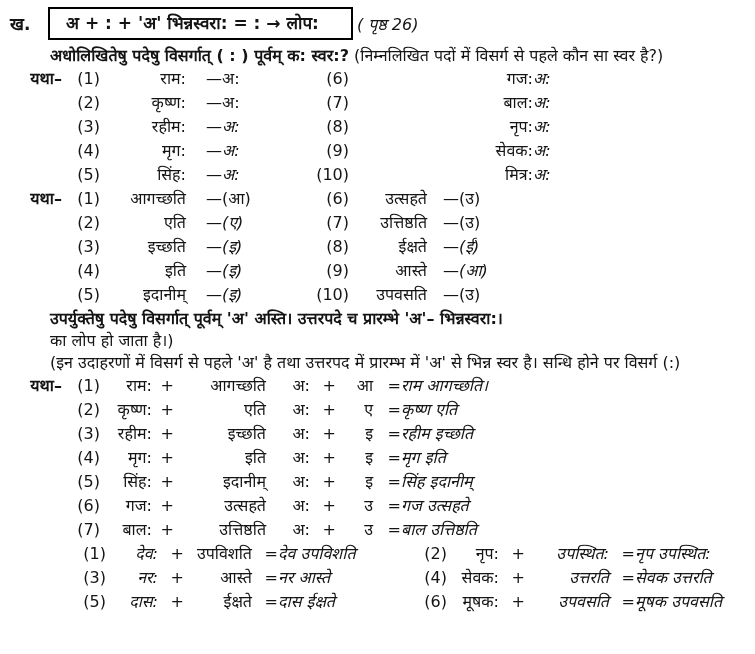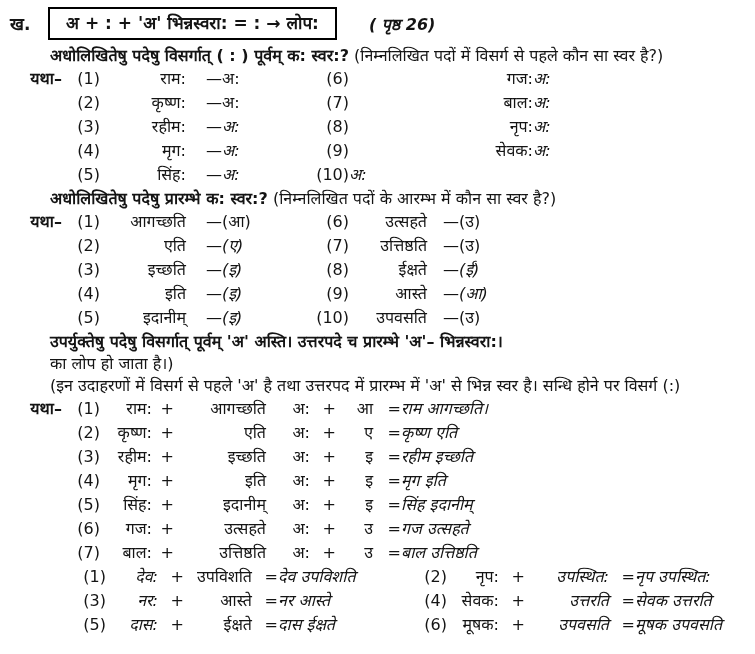--- a/index.html
+++ b/index.html
@@ -5,22 +5,22 @@
   html,body{margin:0;padding:0;}
   body{
     width:755px;height:654px;background:#ffffff;color:#141414;
     font-family:"DejaVu Sans",sans-serif;font-size:16px;overflow:hidden;
   }
   .page{padding:5px 4px 0 10px;}
   .it{font-style:italic;}
   
   .header-row{display:flex;align-items:center;height:37px;margin-bottom:2px;}
   .k-label{font-weight:bold;width:38px;font-size:17px;}
-  .formula-box{border:2px solid #000;padding:2px 16px 4px 16px;font-weight:bold;font-size:17px;}
-  .page-ref{font-style:italic;margin-left:32px;font-weight:bold;}
+  .formula-box{border:2px solid #000;padding:2px 32px 4px 16px;font-weight:bold;font-size:17px;}
+  .page-ref{font-style:italic;margin-left:4px;}
   
   .h{padding-left:40px;line-height:23px;white-space:nowrap;}
   .h .sa{font-weight:bold;}
   .expl{padding-left:40px;line-height:22px;white-space:nowrap;}
   
   .lrow{display:flex;line-height:24px;white-space:nowrap;text-align:right;}
   .yatha{width:52px;font-weight:bold;flex-shrink:0;}
   .ysp{width:52px;flex-shrink:0;}
   .cellL{display:flex;width:245px;flex-shrink:0;}
   .cellR{display:flex;flex:1;}
@@ -126,29 +126,26 @@
     <div class="lrow">
       <span class="ysp"></span>
       <span class="cellL">
           <span class="num">(5)</span>
           <span class="w">सिंह:</span>
           <span class="d">—</span>
           <span class="it">अ:</span>
         </span>
       <span class="cellR">
           <span class="num">(10)</span>
-          <span class="it">अ:</span>
-        </span>
-    </div>
-  </div>
-
-  <div class="h">
-    <span class="sa">अधोलिखितेषु पदेषु प्रारम्भे क: स्वर:?</span>
-    <span>(निम्नलिखित पदों के आरम्भ में कौन सा स्वर है?)</span>
-  </div>
+          <span class="w">मित्र:</span>
+          <span class="it">अ:</span>
+        </span>
+    </div>
+  </div>
+
 
   <div class="s2">
     <div class="lrow">
       <span class="yatha">यथा–</span>
       <span class="cellL">
           <span class="num">(1)</span>
           <span class="w">आगच्छति</span>
           <span class="d">—</span>
           <span>(आ)</span>
         </span>

